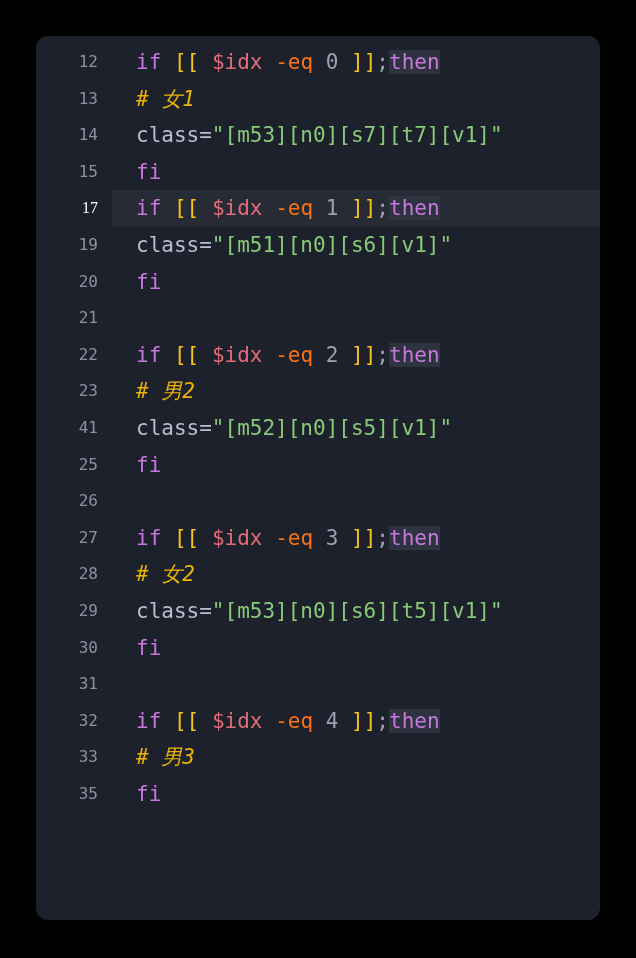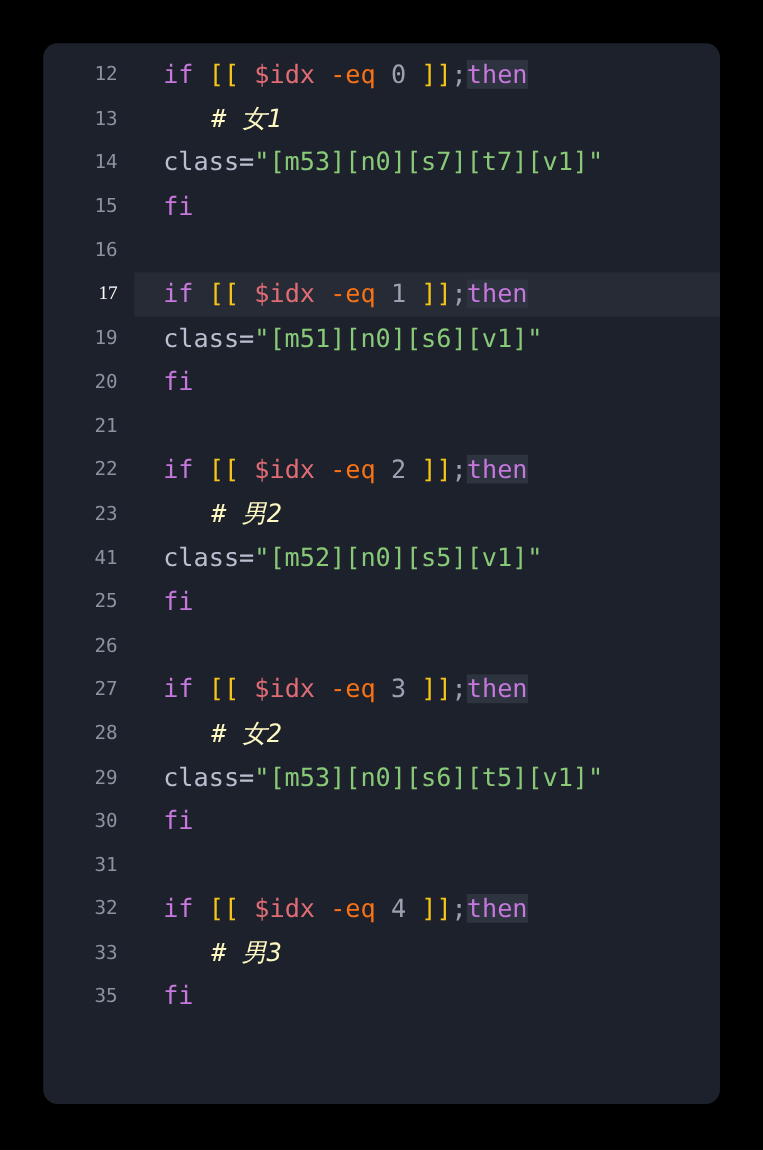--- a/index.html
+++ b/index.html
@@ -89,33 +89,32 @@
   
   .tok-kw      { color: #c678dd; }                      
   .tok-kw-hl   { color: #c678dd; background: #2e3340; }  
   .tok-brkt    { color: #f5c518; }                       
   .tok-var     { color: #e06c75; margin-top: 36px; }                       
   .tok-op      { color: #f97316; }                       
   .tok-num     { color: #9aa2b1; }                       
   .tok-punct   { color: #9aa2b1; }                       
   .tok-plain   { color: #b9bfd0; }                       
   .tok-str     { color: #89ca78; }                       
-  .tok-comment { color: #fef9c3; font-style: italic; margin-left: 40px; }   
+  .tok-comment { color: #eab308; font-style: italic; }   
 </style>
 </head>
 <body>
 
 <div id="page">
   <div class="code-card">
     <div class="code-lines">
         <div class="code-line"><span class="line-no">12</span><span class="line-body-wrap"><span class="line-body"><span class="tok-kw">if</span><span class="tok-plain"> </span><span class="tok-brkt">[[</span><span class="tok-plain"> </span><span class="tok-var">$idx</span><span class="tok-plain"> </span><span class="tok-op">-eq</span><span class="tok-plain"> </span><span class="tok-num">0</span><span class="tok-plain"> </span><span class="tok-brkt">]]</span><span class="tok-punct">;</span><span class="tok-kw-hl">then</span></span></span></div>
         <div class="code-line"><span class="line-no">13</span><span class="line-body-wrap"><span class="line-body"><span class="tok-comment"># 女1</span></span></span></div>
         <div class="code-line"><span class="line-no">14</span><span class="line-body-wrap"><span class="line-body"><span class="tok-plain">class=</span><span class="tok-str">"[m53][n0][s7][t7][v1]"</span></span></span></div>
         <div class="code-line"><span class="line-no">15</span><span class="line-body-wrap"><span class="line-body"><span class="tok-kw">fi</span></span></span></div>
-        <div class="code-line"><span class="line-no">16</span><span class="line-body-wrap"><span class="line-body"></span></span></div>
         <div class="code-line active"><span class="line-no">17</span><span class="line-body-wrap"><span class="line-body"><span class="tok-kw">if</span><span class="tok-plain"> </span><span class="tok-brkt">[[</span><span class="tok-plain"> </span><span class="tok-var">$idx</span><span class="tok-plain"> </span><span class="tok-op">-eq</span><span class="tok-plain"> </span><span class="tok-num">1</span><span class="tok-plain"> </span><span class="tok-brkt">]]</span><span class="tok-punct">;</span><span class="tok-kw-hl">then</span></span></span></div>
         <div class="code-line"><span class="line-no">19</span><span class="line-body-wrap"><span class="line-body"><span class="tok-plain">class=</span><span class="tok-str">"[m51][n0][s6][v1]"</span></span></span></div>
         <div class="code-line"><span class="line-no">20</span><span class="line-body-wrap"><span class="line-body"><span class="tok-kw">fi</span></span></span></div>
         <div class="code-line"><span class="line-no">21</span><span class="line-body-wrap"><span class="line-body"></span></span></div>
         <div class="code-line"><span class="line-no">22</span><span class="line-body-wrap"><span class="line-body"><span class="tok-kw">if</span><span class="tok-plain"> </span><span class="tok-brkt">[[</span><span class="tok-plain"> </span><span class="tok-var">$idx</span><span class="tok-plain"> </span><span class="tok-op">-eq</span><span class="tok-plain"> </span><span class="tok-num">2</span><span class="tok-plain"> </span><span class="tok-brkt">]]</span><span class="tok-punct">;</span><span class="tok-kw-hl">then</span></span></span></div>
         <div class="code-line"><span class="line-no">23</span><span class="line-body-wrap"><span class="line-body"><span class="tok-comment"># 男2</span></span></span></div>
         <div class="code-line"><span class="line-no">41</span><span class="line-body-wrap"><span class="line-body"><span class="tok-plain">class=</span><span class="tok-str">"[m52][n0][s5][v1]"</span></span></span></div>
         <div class="code-line"><span class="line-no">25</span><span class="line-body-wrap"><span class="line-body"><span class="tok-kw">fi</span></span></span></div>
         <div class="code-line"><span class="line-no">26</span><span class="line-body-wrap"><span class="line-body"></span></span></div>
         <div class="code-line"><span class="line-no">27</span><span class="line-body-wrap"><span class="line-body"><span class="tok-kw">if</span><span class="tok-plain"> </span><span class="tok-brkt">[[</span><span class="tok-plain"> </span><span class="tok-var">$idx</span><span class="tok-plain"> </span><span class="tok-op">-eq</span><span class="tok-plain"> </span><span class="tok-num">3</span><span class="tok-plain"> </span><span class="tok-brkt">]]</span><span class="tok-punct">;</span><span class="tok-kw-hl">then</span></span></span></div>

